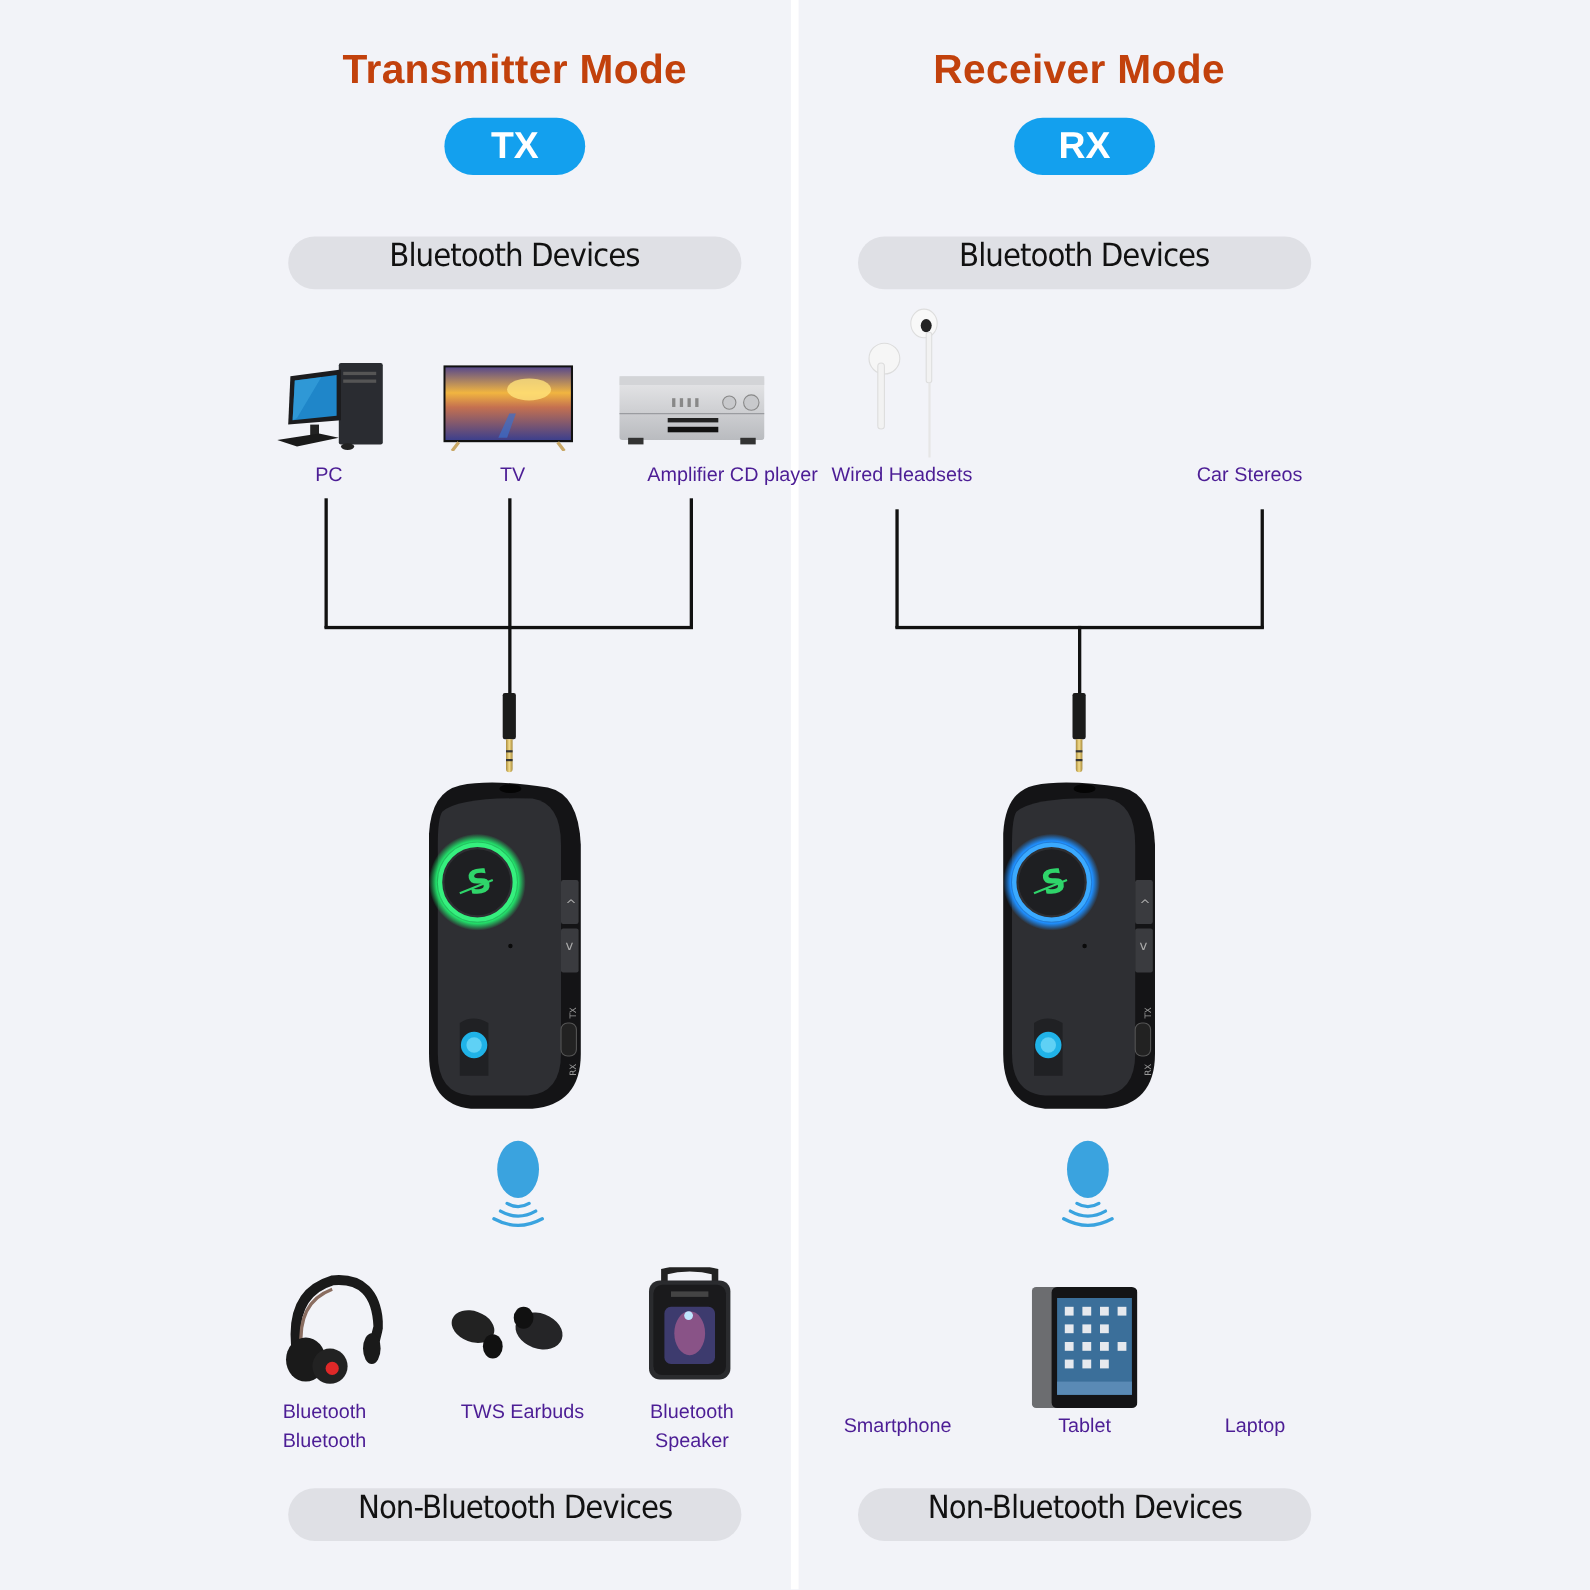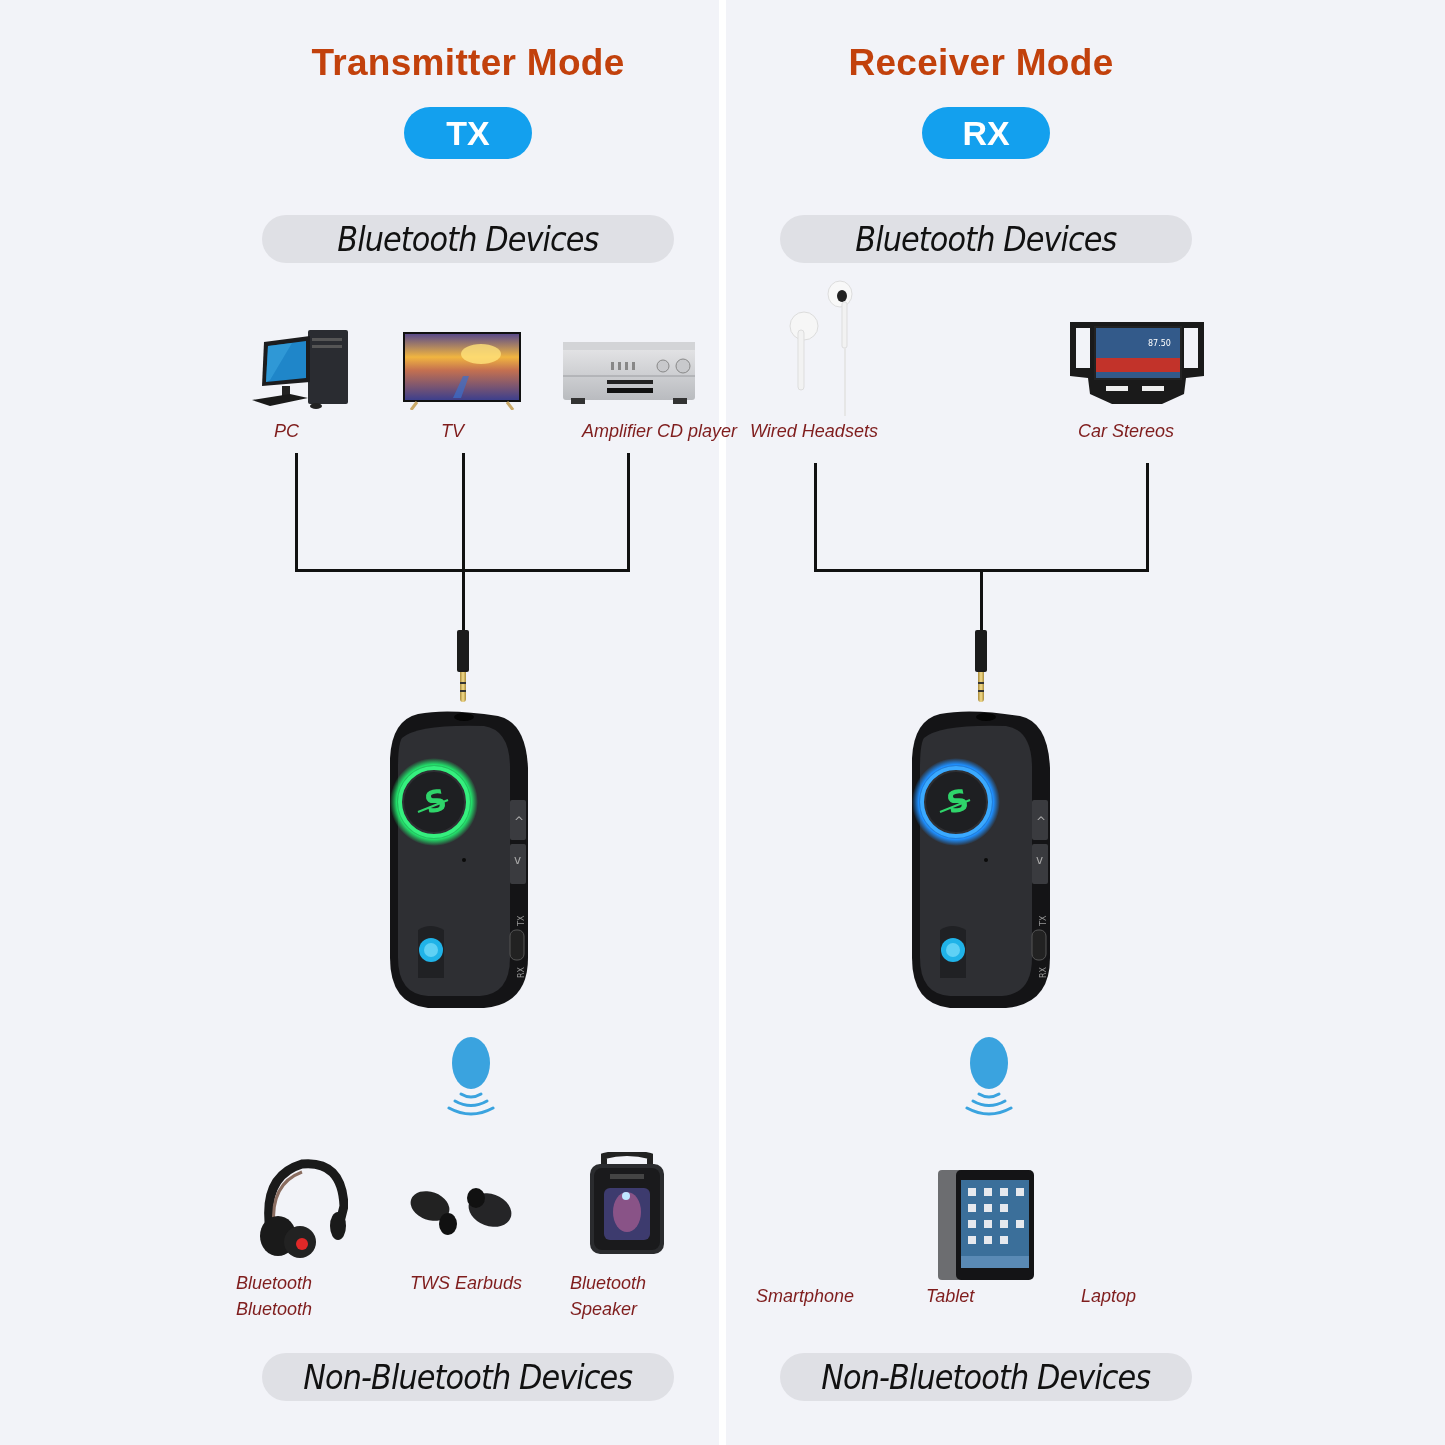--- a/index.html
+++ b/index.html
@@ -5,23 +5,23 @@
   * { box-sizing: border-box; margin: 0; padding: 0; }
   html, body { width: 1445px; height: 1445px; background: #f2f3f8; overflow: hidden; }
   body { position: relative; font-family: "Liberation Sans", "DejaVu Sans", sans-serif; color: #1a1a1a; }
   .divider { position: absolute; left: 719px; top: 0; width: 7px; height: 1445px; background: #ffffff; }
   .panel { position: absolute; top: 0; height: 1445px; }
   .panel.left { left: 0; width: 719px; }
   .panel.right { left: 726px; width: 719px; }
   .abs { position: absolute; }
   .mode-title { position: absolute; font-weight: bold; font-size: 37px; color: #c2410c; text-align: center; white-space: nowrap; letter-spacing: 0.3px; }
   .mode-badge { position: absolute; width: 128px; height: 52px; border-radius: 26px; background: #13a0ee; color: #fff; font-weight: bold; font-size: 34px; display: flex; align-items: center; justify-content: center; }
-  .pill { position: absolute; width: 412px; height: 48px; border-radius: 24px; background: #dfe0e5; font-size: 33px; color: #111; display: flex; align-items: center; justify-content: center; font-family: "DejaVu Sans", sans-serif; letter-spacing: -1px; transform-origin: center; font-style: italic; }
+  .pill { position: absolute; width: 412px; height: 48px; border-radius: 24px; background: #dfe0e5; font-size: 29px; color: #111; display: flex; align-items: flex-start; justify-content: center; font-family: "DejaVu Sans", sans-serif; letter-spacing: -1px; transform-origin: center; }
   .pill span { display: inline-block; transform: scaleX(0.92); }
-  .dev-label { position: absolute; font-size: 18px; color: #7f1d1d; line-height: 26px; white-space: nowrap; font-style: italic; }
+  .dev-label { position: absolute; font-size: 18px; color: #4c1d95; text-align: center; line-height: 26px; white-space: nowrap; }
   .wire { position: absolute; background: #111; }
   .plug-body { position: absolute; width: 12px; height: 42px; background: #1b1b1b; border-radius: 2px; }
   .plug-tip { position: absolute; width: 6px; height: 30px; background: linear-gradient(90deg,#a88a3c,#f4dc8a,#a88a3c); border-radius: 0 0 3px 3px; }
   .plug-tip::after { content:""; position:absolute; left:0; right:0; top:10px; height:2px; background:#333; box-shadow: 0 8px 0 #333; }
   svg { display: block; }
 </style>
 </head>
 <body>
 
 <div class="divider"></div>
@@ -197,33 +197,20 @@
       <ellipse cx="20" cy="48" rx="14" ry="14" fill="#f6f6f6" stroke="#dcdcdc"></ellipse>
       <rect x="14" y="52" width="6" height="60" rx="3" fill="#f2f2f2" stroke="#ddd"></rect>
       <ellipse cx="56" cy="16" rx="12" ry="13" fill="#f8f8f8" stroke="#ddd"></ellipse>
       <ellipse cx="58" cy="18" rx="5" ry="6" fill="#222"></ellipse>
       <rect x="58" y="24" width="5" height="46" rx="2" fill="#f2f2f2" stroke="#ddd"></rect>
       <line x1="61" y1="70" x2="61" y2="138" stroke="#e6e6e6" stroke-width="2"></line>
     </svg>
   </div>
   <div class="dev-label" style="left:24px;top:418px;width:140px;">Wired Headsets</div>
 
-  <div class="abs" style="left:340px;top:318px;">
-    <svg width="142" height="90" viewBox="0 0 142 90">
-      <path d="M4 4 L138 4 L138 58 L120 60 L118 76 L96 86 L46 86 L24 76 L22 60 L4 58 Z" fill="#1a1a1a"></path>
-      <rect x="10" y="10" width="14" height="40" fill="#f2f3f8"></rect>
-      <rect x="118" y="10" width="14" height="40" fill="#f2f3f8"></rect>
-      <rect x="28" y="8" width="88" height="54" fill="#222"></rect>
-      <rect x="30" y="10" width="84" height="50" fill="#335a8a"></rect>
-      <rect x="30" y="40" width="84" height="14" fill="#c2332a"></rect>
-      <text x="82" y="28" font-size="8" fill="#fff" font-family="DejaVu Sans, sans-serif">87.50</text>
-      <rect x="40" y="68" width="22" height="5" fill="#eee"></rect>
-        <rect x="76" y="68" width="22" height="5" fill="#eee"></rect>
-    </svg>
-  </div>
   <div class="dev-label" style="left:352px;top:418px;width:116px;">Car Stereos</div>
 
   <div class="wire" style="left:88px;top:463px;width:3px;height:108px;"></div>
   <div class="wire" style="left:420px;top:463px;width:3px;height:108px;"></div>
   <div class="wire" style="left:88px;top:569px;width:335px;height:3px;"></div>
   <div class="wire" style="left:254px;top:569px;width:3px;height:64px;"></div>
   <div class="plug-body" style="left:249px;top:630px;"></div>
   <div class="plug-tip" style="left:252px;top:672px;"></div>
 
   <div class="abs" style="left:184px;top:708px;">

